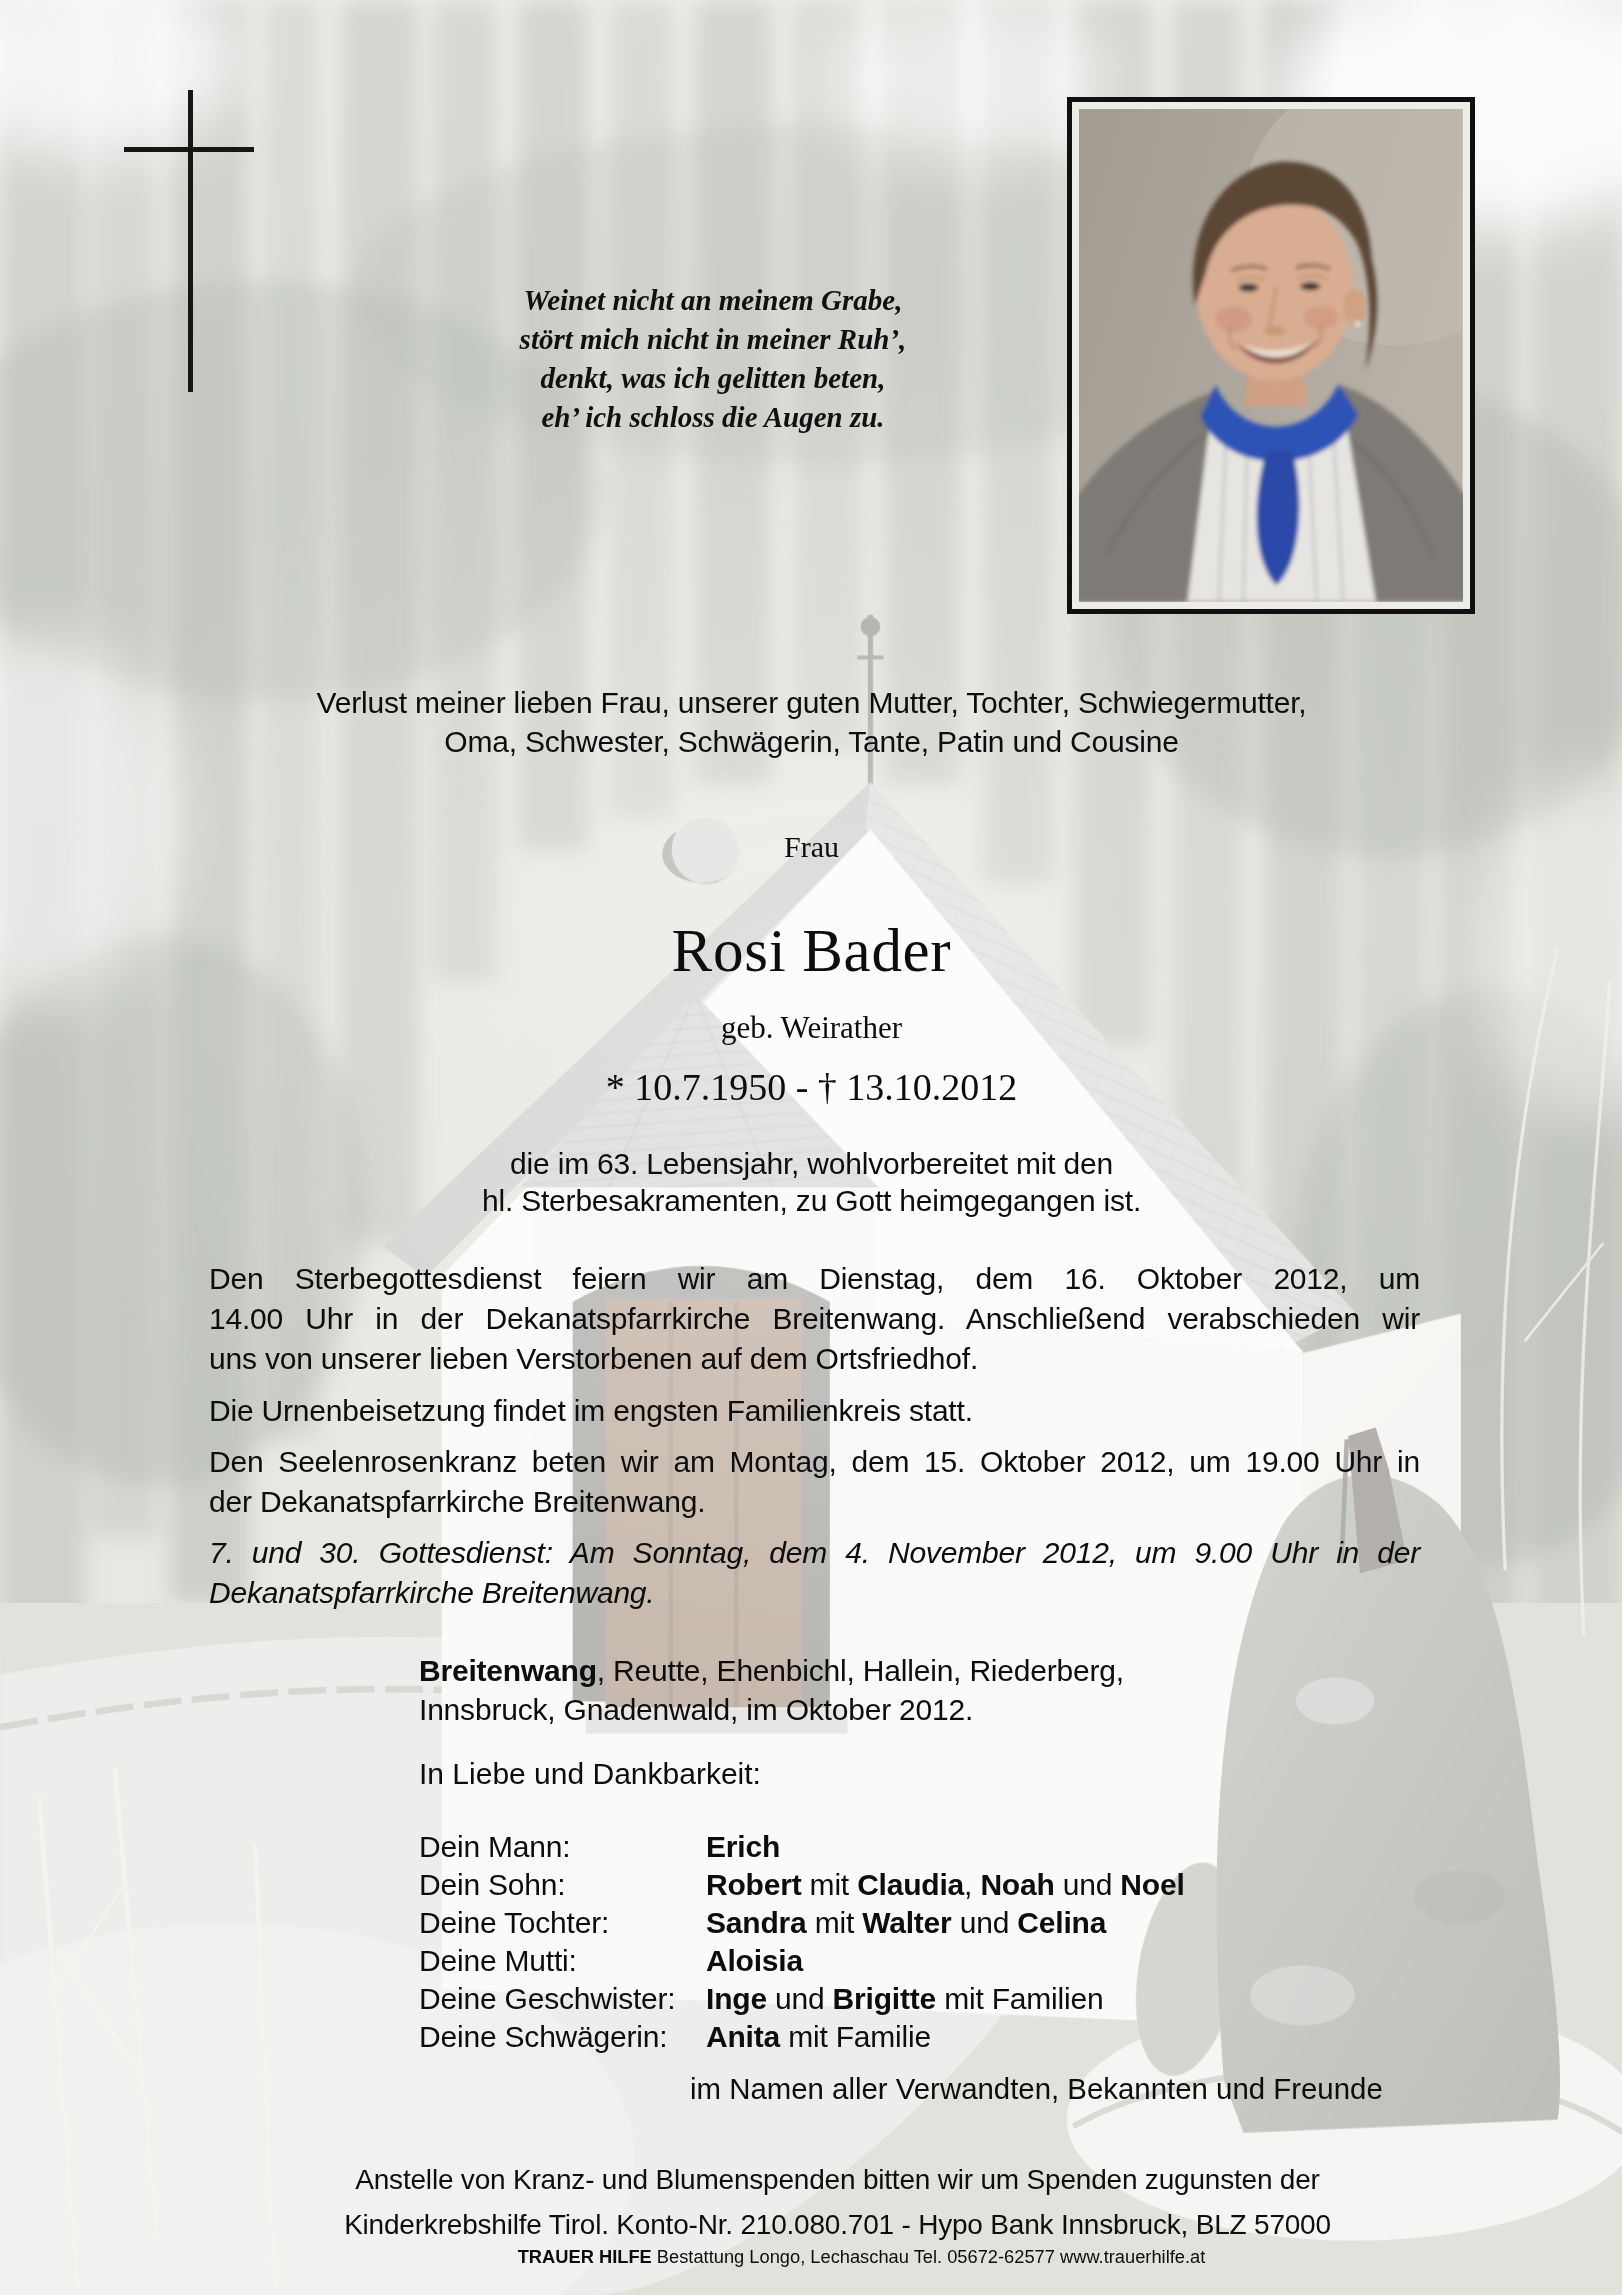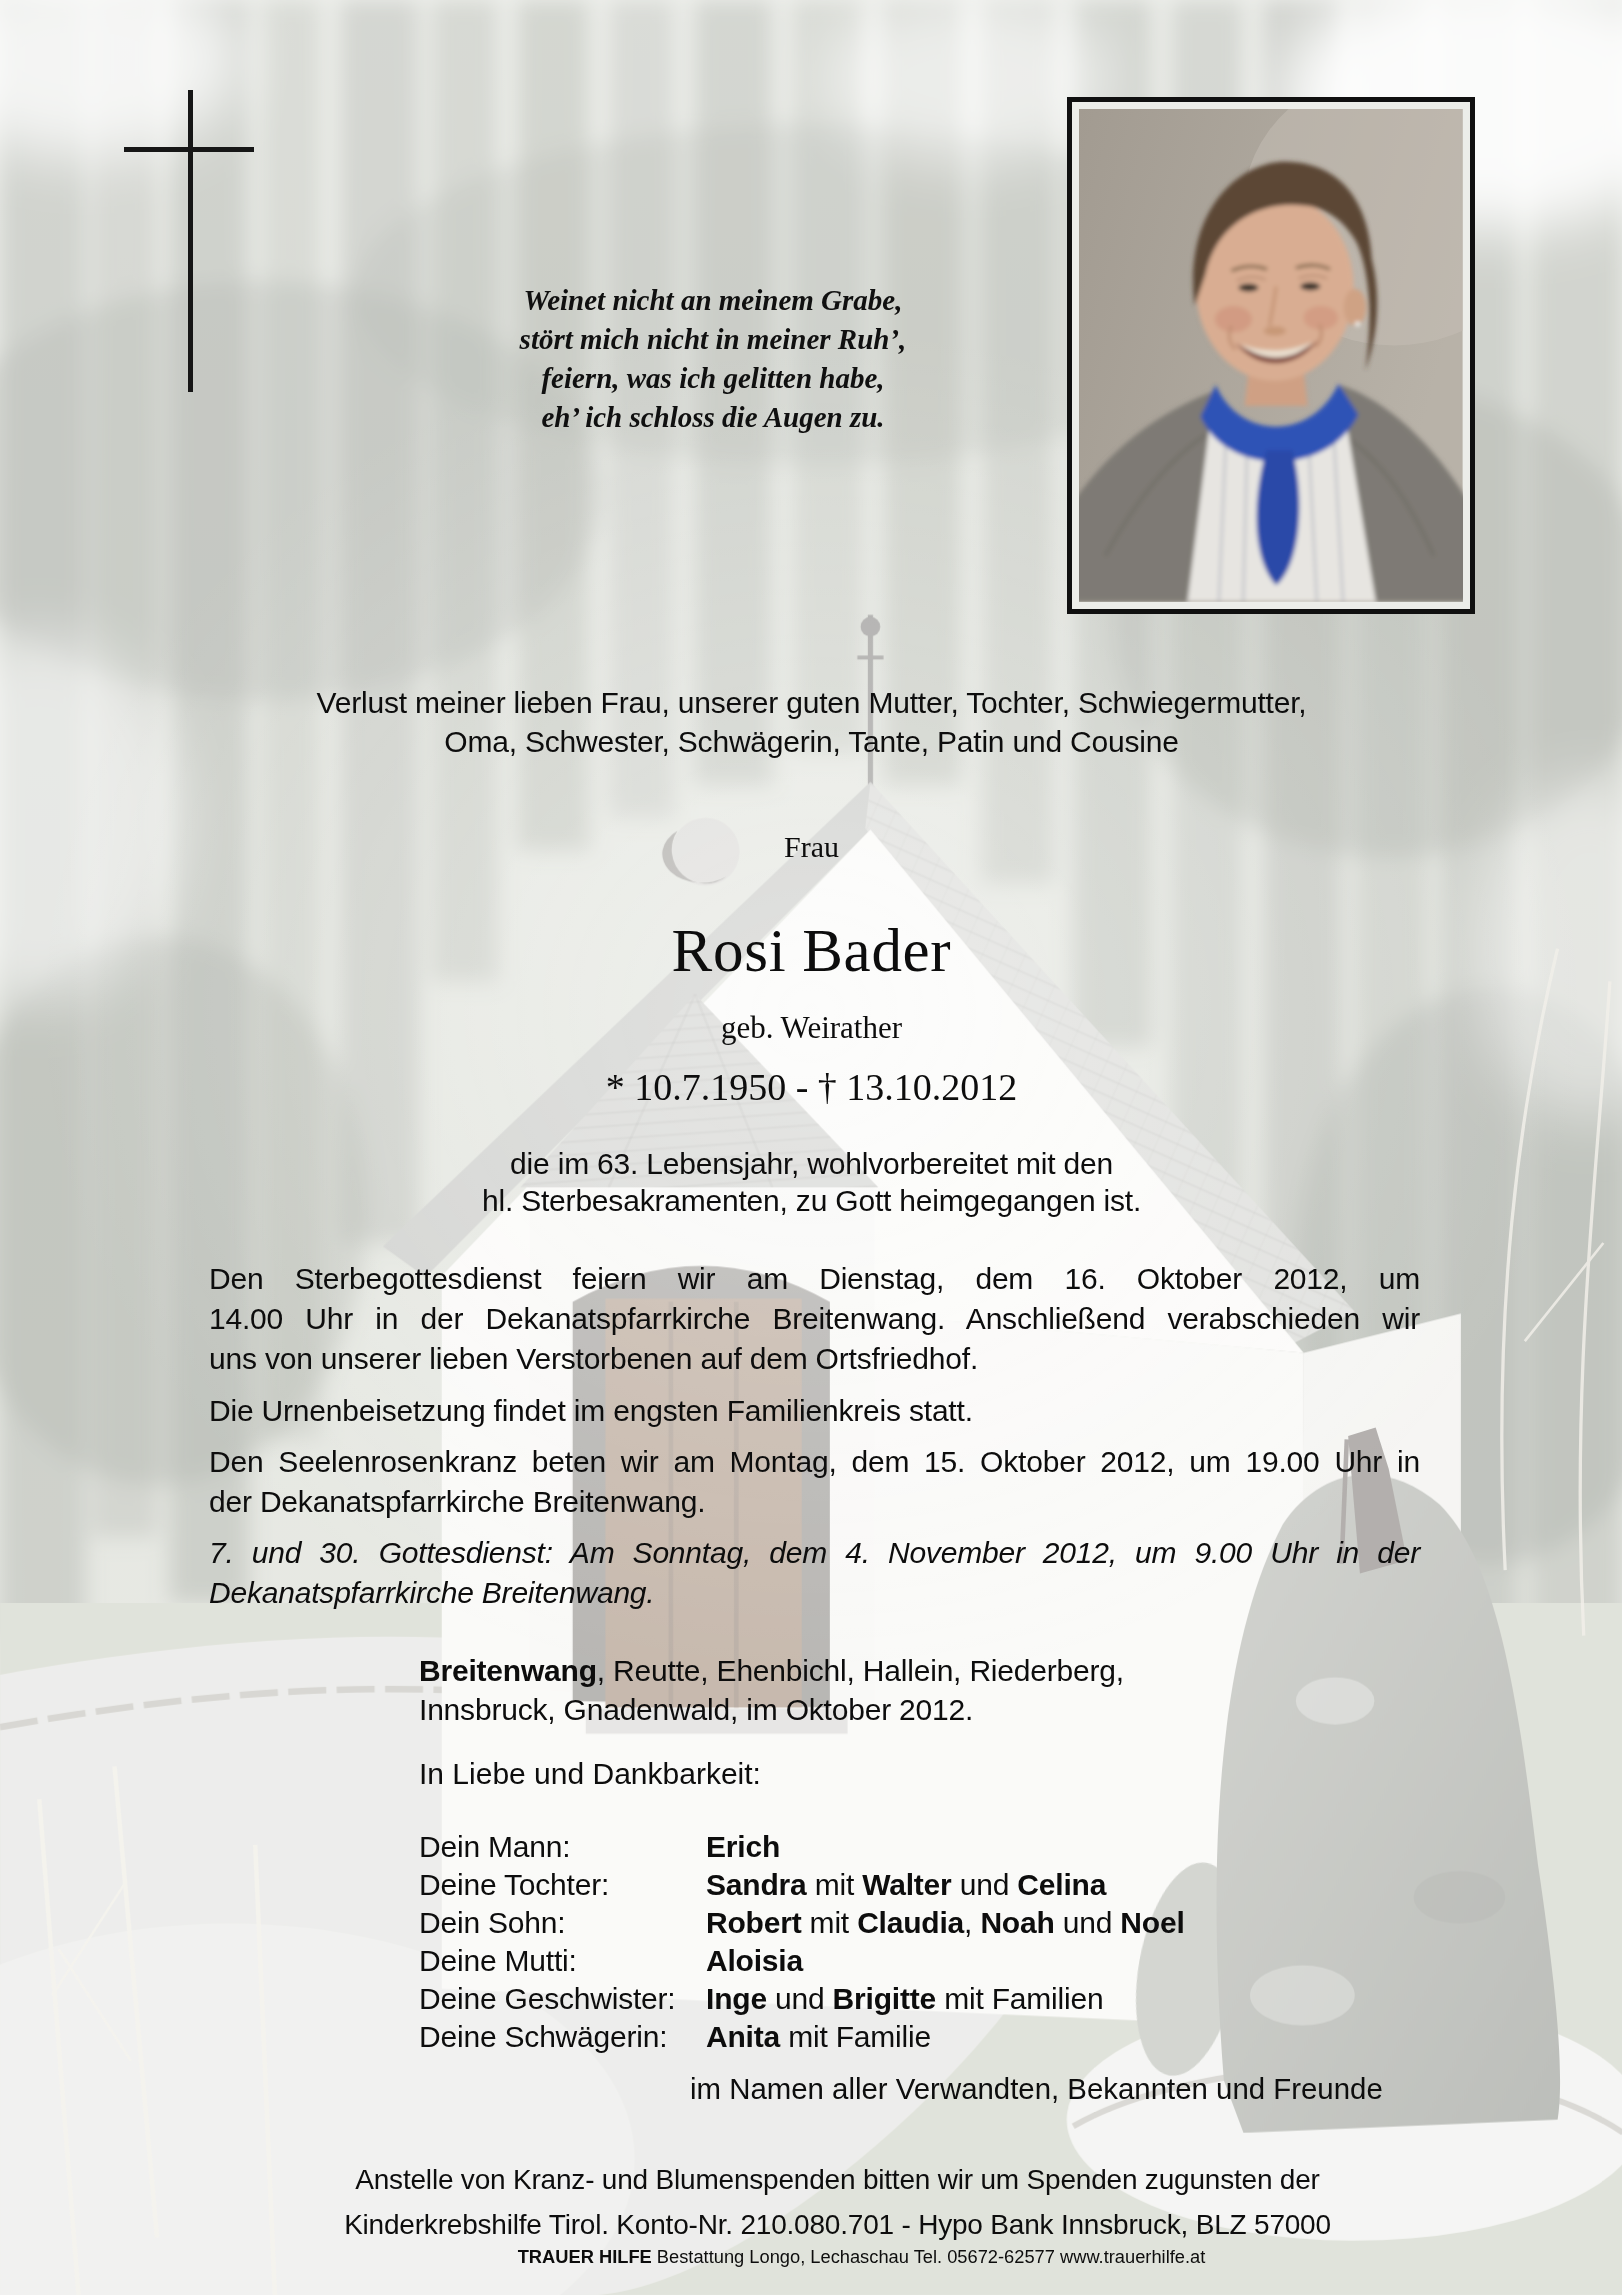--- a/index.html
+++ b/index.html
@@ -229,21 +229,21 @@
         <path d="M 366 328 C 372 342 370 352 360 362" stroke="#c08f72" stroke-width="4" fill="none"></path>
         <path d="M 238 356 C 272 398 330 398 364 352 C 330 380 272 382 238 356 Z" fill="#7e463c"></path>
         <path d="M 246 358 C 278 386 326 386 356 354 C 322 370 282 372 246 358 Z" fill="#eadfcf"></path>
       </g>
     </svg>
   </div>
 
   <div class="abs poem">
     <div>Weinet nicht an meinem Grabe,</div>
     <div>stört mich nicht in meiner Ruh’,</div>
-    <div>feiern, was ich gelitten habe,</div>
+    <div>denkt, was ich gelitten beten,</div>
     <div>eh’ ich schloss die Augen zu.</div>
   </div>
 
   <div class="abs intro">
     <div>Verlust meiner lieben Frau, unserer guten Mutter, Tochter, Schwiegermutter,</div>
     <div>Oma, Schwester, Schwägerin, Tante, Patin und Cousine</div>
   </div>
 
   <div class="abs frau serif">Frau</div>
   <div class="abs bigname serif">Rosi Bader</div>
@@ -281,26 +281,26 @@
   </div>
 
   <div class="abs liebe">In Liebe und Dankbarkeit:</div>
 
   <div class="abs family">
     <div class="frow">
       <span class="flabel">Dein Mann:</span>
       <span class="fvalue"><b>Erich</b></span>
     </div>
     <div class="frow">
+      <span class="flabel">Dein Sohn:</span>
+      <span class="fvalue"><b>Robert</b><span> mit </span><b>Claudia</b><span>, </span><b>Noah</b><span> und </span><b>Noel</b></span>
+    </div>
+    <div class="frow">
       <span class="flabel">Deine Tochter:</span>
       <span class="fvalue"><b>Sandra</b><span> mit </span><b>Walter</b><span> und </span><b>Celina</b></span>
-    </div>
-    <div class="frow">
-      <span class="flabel">Dein Sohn:</span>
-      <span class="fvalue"><b>Robert</b><span> mit </span><b>Claudia</b><span>, </span><b>Noah</b><span> und </span><b>Noel</b></span>
     </div>
     <div class="frow">
       <span class="flabel">Deine Mutti:</span>
       <span class="fvalue"><b>Aloisia</b></span>
     </div>
     <div class="frow">
       <span class="flabel">Deine Geschwister:</span>
       <span class="fvalue"><b>Inge</b><span> und </span><b>Brigitte</b><span> mit Familien</span></span>
     </div>
     <div class="frow">

